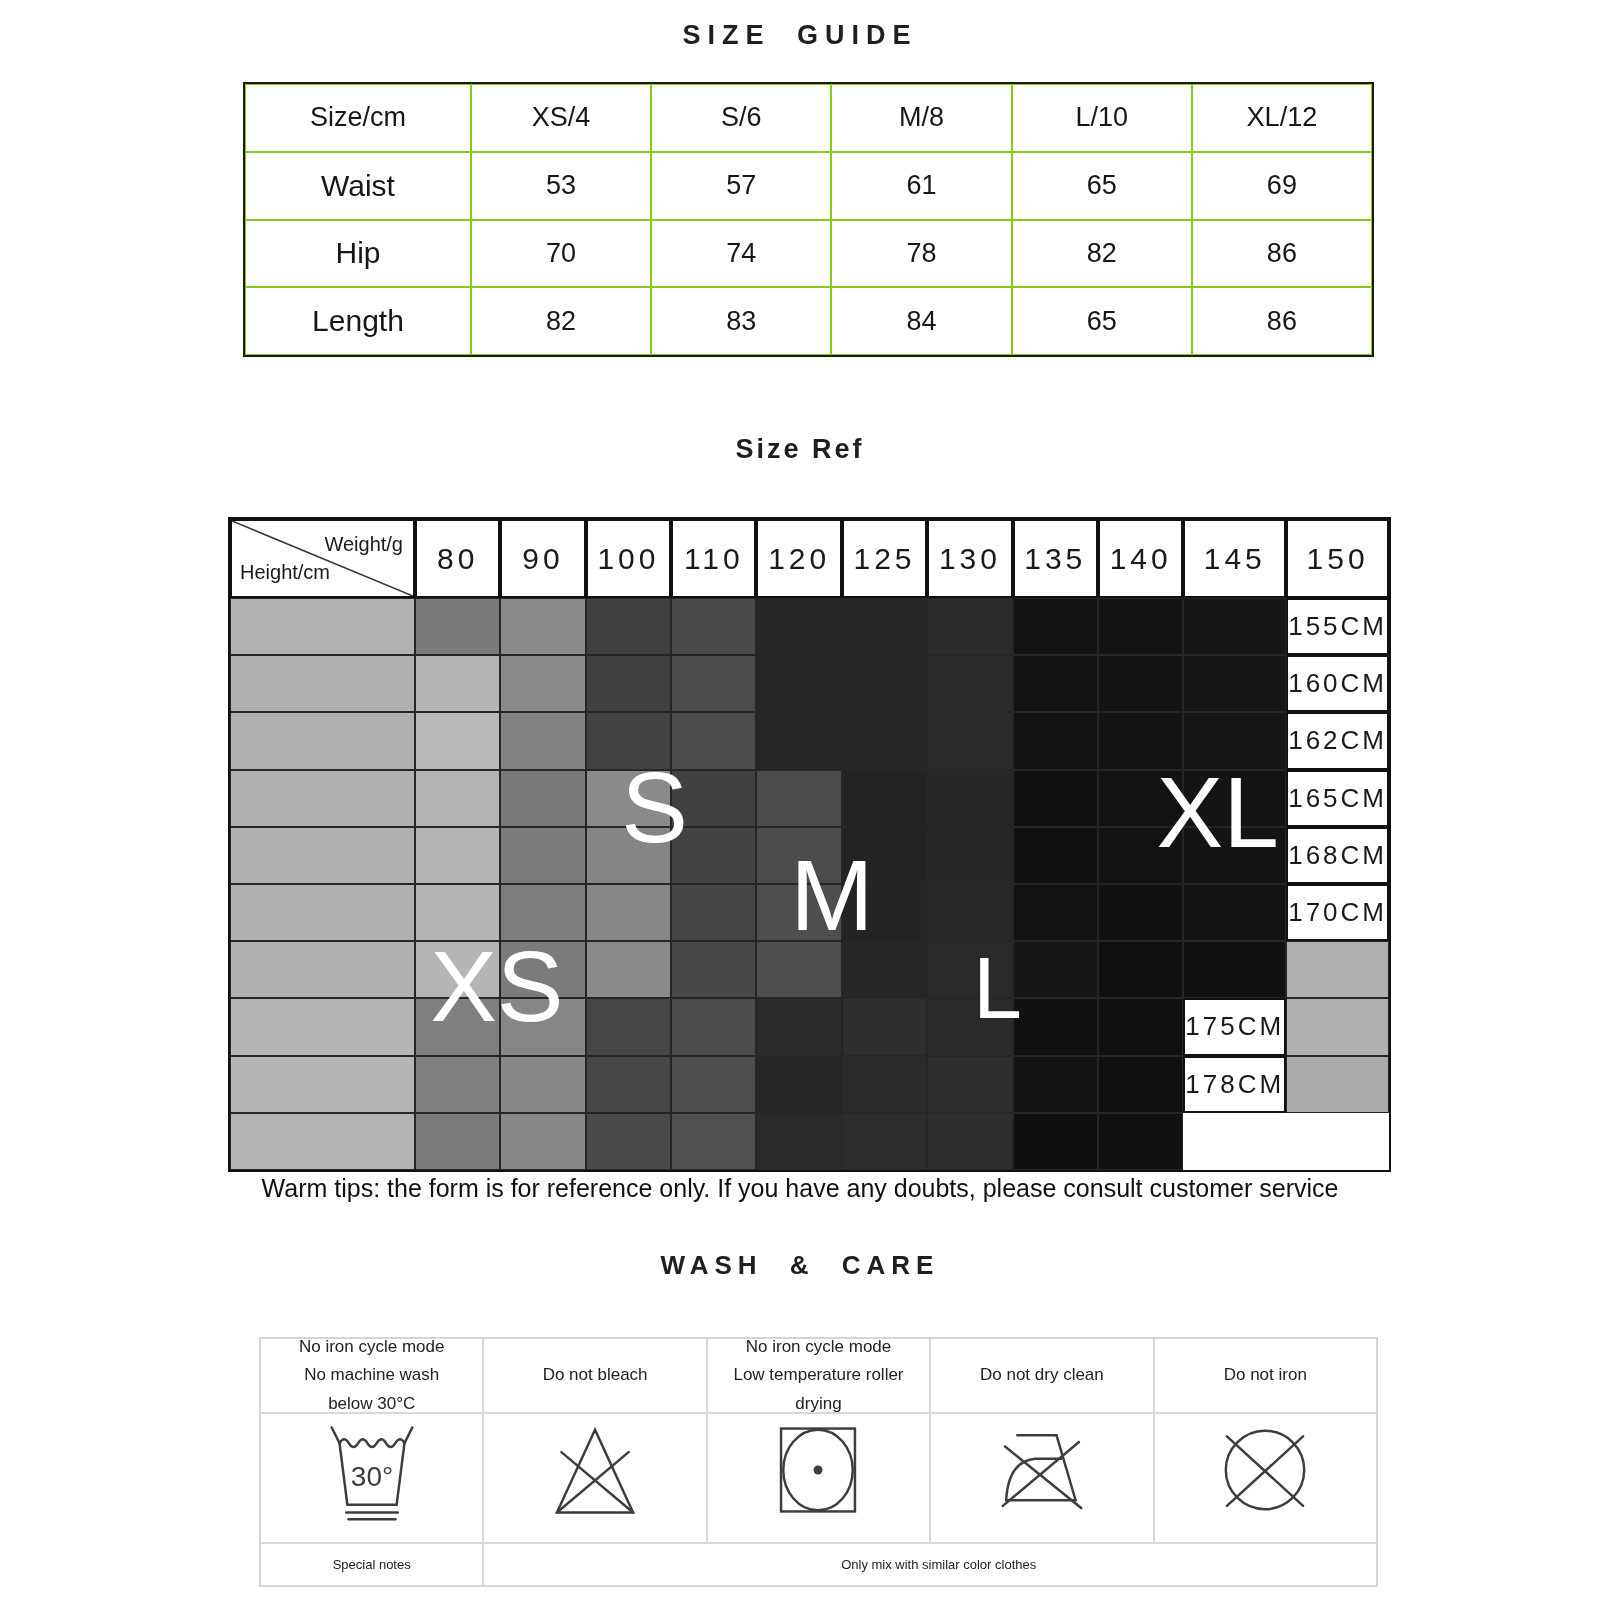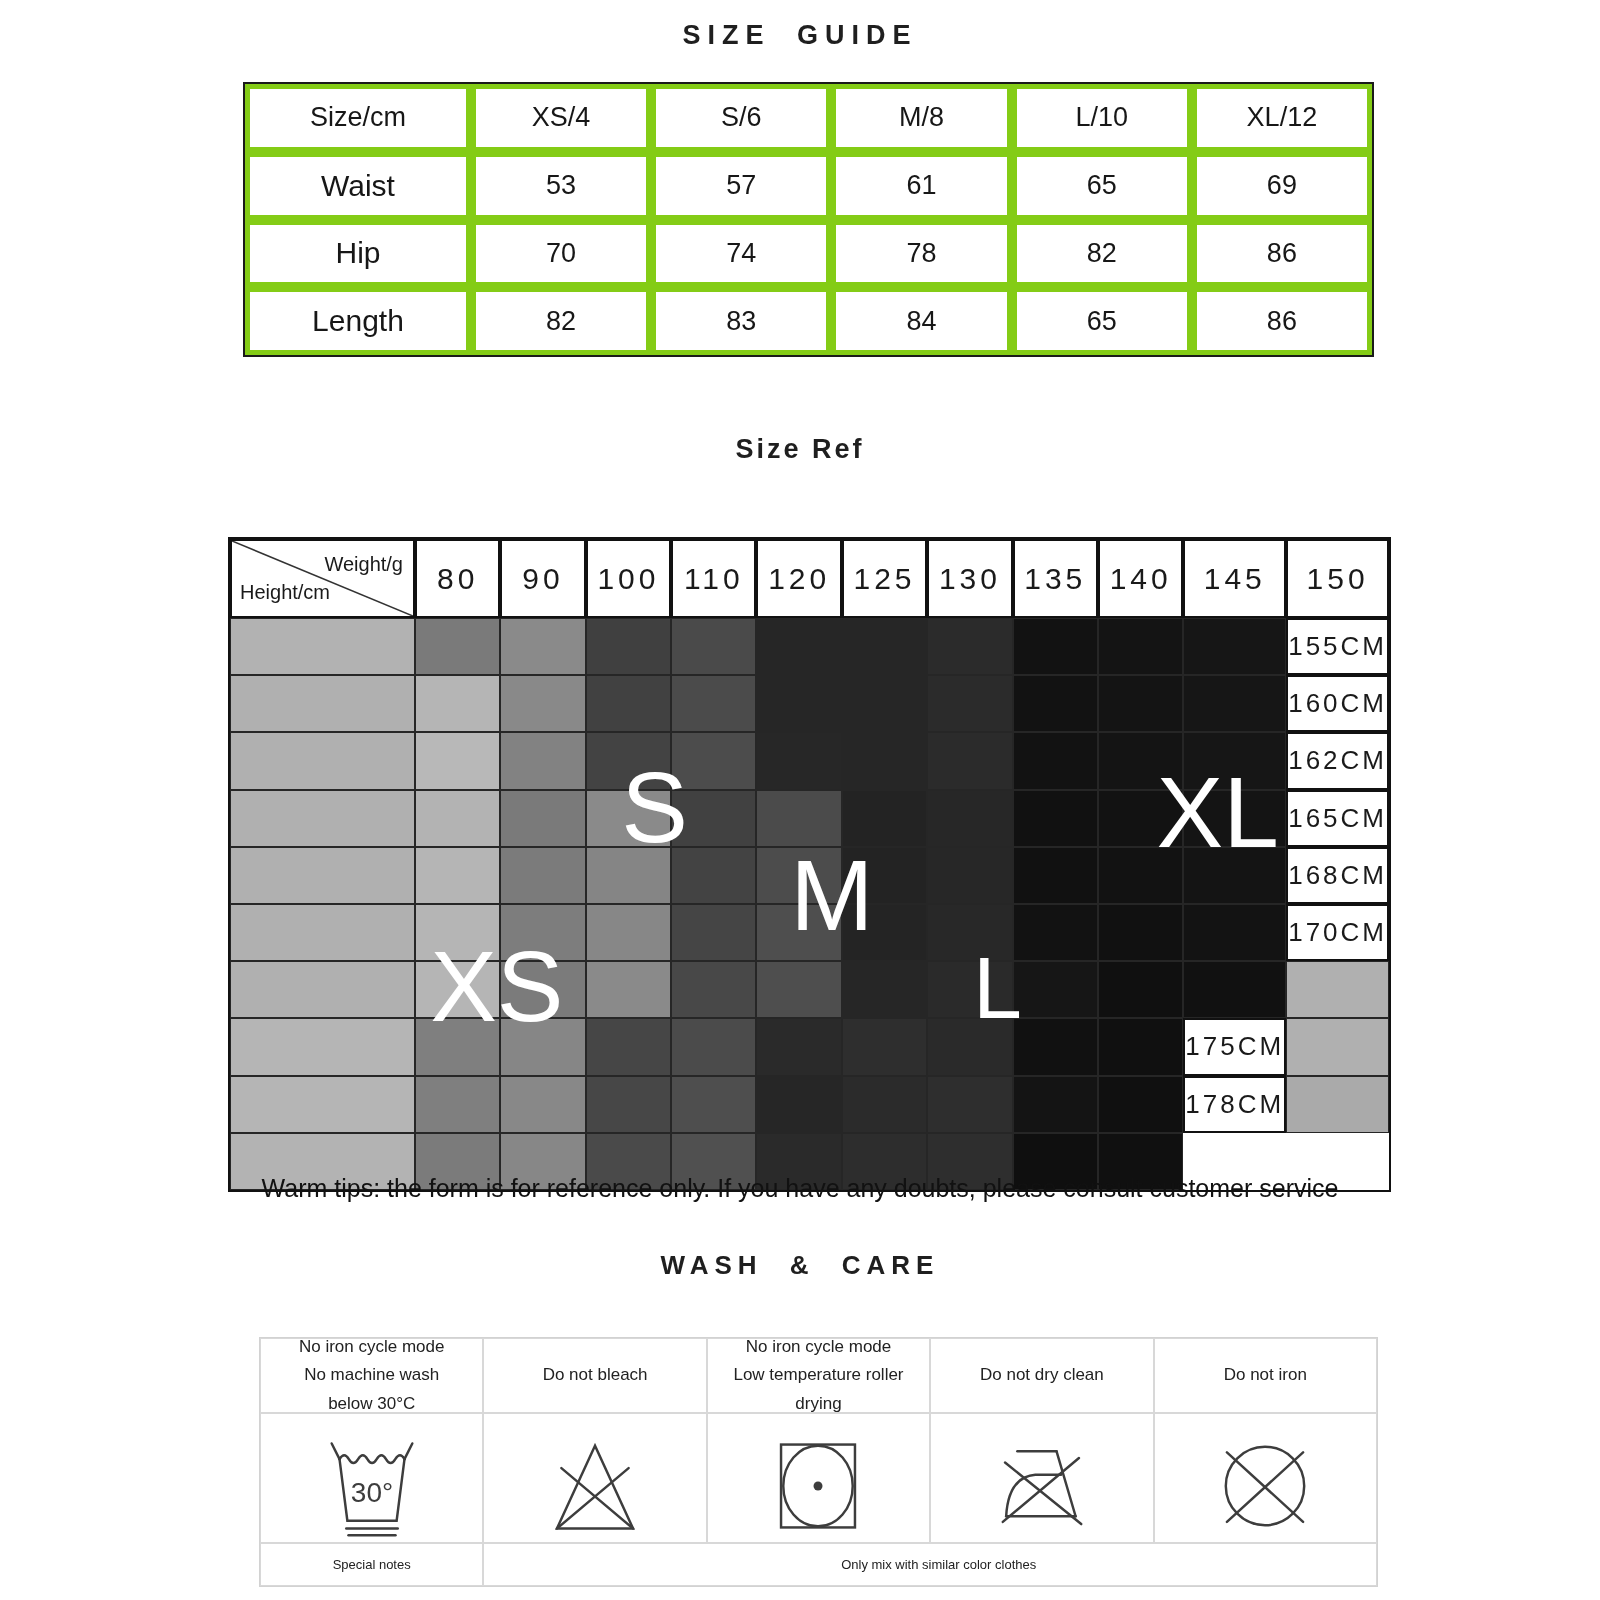--- a/index.html
+++ b/index.html
@@ -17,21 +17,21 @@
   #size-ref-title{top:434px;font-size:27px;letter-spacing:3px;}
   #wash-care-title{top:1250px;font-size:26px;letter-spacing:6px;word-spacing:14px;}
 
   
   #size-table{
     left:243px;top:82px;width:1127px;height:271px;
     display:grid;grid-template-columns:226px repeat(5,1fr);grid-auto-rows:1fr;
     border:2px solid #1a1a1a;background:#fff;
   }
   .st-cell{
-    border:5px solid #84cc16;display:flex;align-items:center;justify-content:center;
+    border:1px solid #84cc16;display:flex;align-items:center;justify-content:center;
     font-size:27px;color:#171717;
   }
   .st-rowlabel{font-size:30px;}
 
   
   #size-ref-grid{
     left:228px;top:517px;width:1159px;height:651px;
     display:grid;grid-template-rows:79px repeat(10,1fr);
     border:2px solid #111;background:#fff;
   }
@@ -62,21 +62,21 @@
   #wash-table{
     left:259px;top:1337px;width:1117px;
     display:grid;grid-template-columns:repeat(5,1fr);grid-template-rows:75px 130px 43px;
     border:1px solid #d2d2d2;background:#fff;
   }
   .wc-cell{
     border:1px solid #d8d8d8;display:flex;flex-direction:column;
     align-items:center;justify-content:center;text-align:center;color:#222;
   }
   .wc-label{font-size:17px;line-height:1.65;padding:0 24px;}
-  .wc-icon-cell{justify-content:flex-end;}
+  .wc-icon-cell{justify-content:flex-start;}
   .wc-icon-cell svg{width:112px;height:112px;}
   .wc-foot{font-size:13px;}
   .wc-foot-value{grid-column:2 / 6;padding-left:17px;}
   .care-stroke{stroke:#3d3d3d;stroke-width:2.2;fill:none;stroke-linecap:round;}
 </style>
 </head>
 <body>
 
 <div class="abs sec-title" id="size-guide-title">SIZE GUIDE</div>
 
@@ -105,21 +105,21 @@
   <div class="st-cell st-rowlabel">Length</div>
   <div class="st-cell">82</div>
   <div class="st-cell">83</div>
   <div class="st-cell">84</div>
   <div class="st-cell">65</div>
   <div class="st-cell">86</div>
 </div>
 
 <div class="abs sec-title" id="size-ref-title">Size Ref</div>
 
-<div class="abs" id="size-ref-grid" style="grid-template-columns: 185px repeat(11, 1fr); margin-top: 20px;">
+<div class="abs" id="size-ref-grid" style="grid-template-columns: 185px repeat(11, 1fr);">
   <div class="sr-corner">
     <svg viewBox="0 0 100 100" preserveAspectRatio="none">
       <line x1="0" y1="0" x2="100" y2="100" stroke="#333" stroke-width="1.6" vector-effect="non-scaling-stroke"></line>
     </svg>
     <span class="c-top">Weight/g</span>
     <span class="c-bottom">Height/cm</span>
   </div>
 
 <div class="sr-head">80</div>
     <div class="sr-head">90</div>

